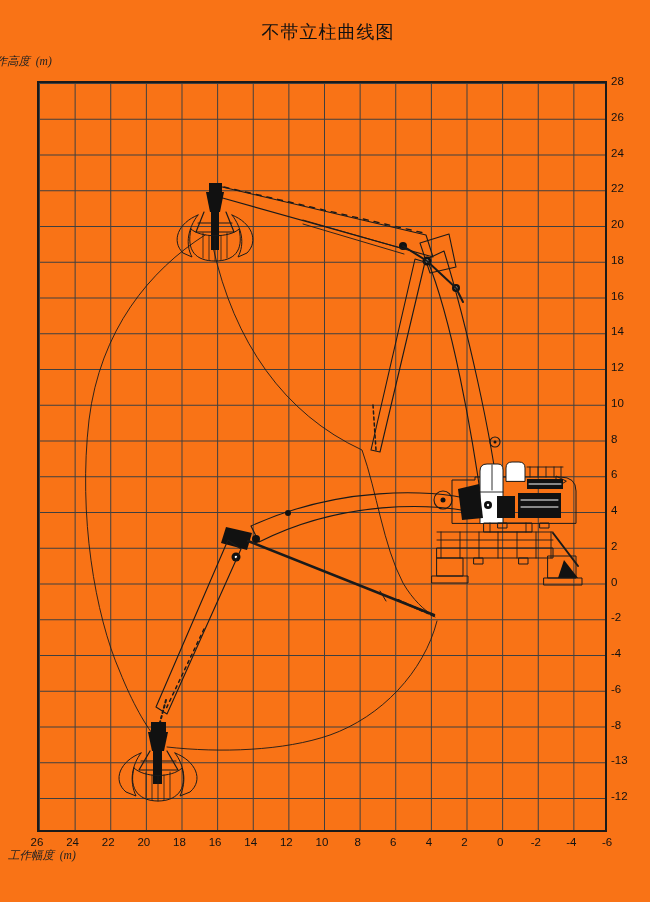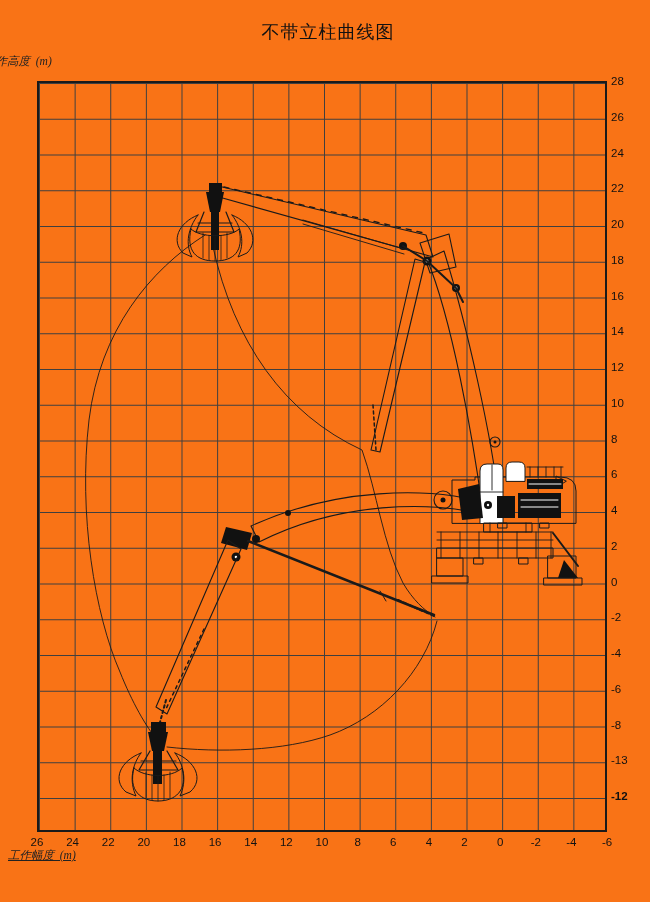--- a/index.html
+++ b/index.html
@@ -10,21 +10,21 @@
   .title{
     position:absolute;top:20px;left:0;width:656px;text-align:center;
     font-size:18px;letter-spacing:1px;color:#111;
     font-family:"Liberation Serif","DejaVu Serif",serif;
   }
   .axis-label{
     position:absolute;font-style:italic;font-size:11.5px;color:#222;white-space:pre;
     font-family:"Liberation Serif","DejaVu Serif",serif;
   }
   .ylabel{left:-16px;top:54px;}
-  .xlabel{left:8px;top:848px;text-decoration:underline;}
+  .xlabel{left:8px;top:848px;}
   .grid{
     position:absolute;left:37px;top:81px;width:570px;height:751px;
     background-image:
       linear-gradient(to right,#3f3f3f 1px,transparent 1px),
       linear-gradient(to bottom,#3f3f3f 1px,transparent 1px);
     background-size:35.625px 35.75px;
     border:2px solid #1a1a1a;
     box-sizing:border-box;
   }
   .drawing{position:absolute;left:0;top:0;}
@@ -157,21 +157,21 @@
       <span class="ytick" style="top: 438.5px;">8</span>
       <span class="ytick" style="top: 474.25px;">6</span>
       <span class="ytick" style="top: 510px;">4</span>
       <span class="ytick" style="top: 545.75px;">2</span>
       <span class="ytick" style="top: 581.5px;">0</span>
       <span class="ytick" style="top: 617.25px;">-2</span>
       <span class="ytick" style="top: 653px;">-4</span>
       <span class="ytick" style="top: 688.75px;">-6</span>
       <span class="ytick" style="top: 724.5px;">-8</span>
       <span class="ytick" style="top: 760.25px;">-13</span>
-      <span class="ytick" style="top: 796px; font-weight: bold;">-12</span>
+      <span class="ytick" style="top: 796px;">-12</span>
     </div>
   <div id="x-ticks">
       <span class="xtick" style="left: 37px;">26</span>
       <span class="xtick" style="left: 72.625px;">24</span>
       <span class="xtick" style="left: 108.25px;">22</span>
       <span class="xtick" style="left: 143.875px;">20</span>
       <span class="xtick" style="left: 179.5px;">18</span>
       <span class="xtick" style="left: 215.125px;">16</span>
       <span class="xtick" style="left: 250.75px;">14</span>
       <span class="xtick" style="left: 286.375px;">12</span>

